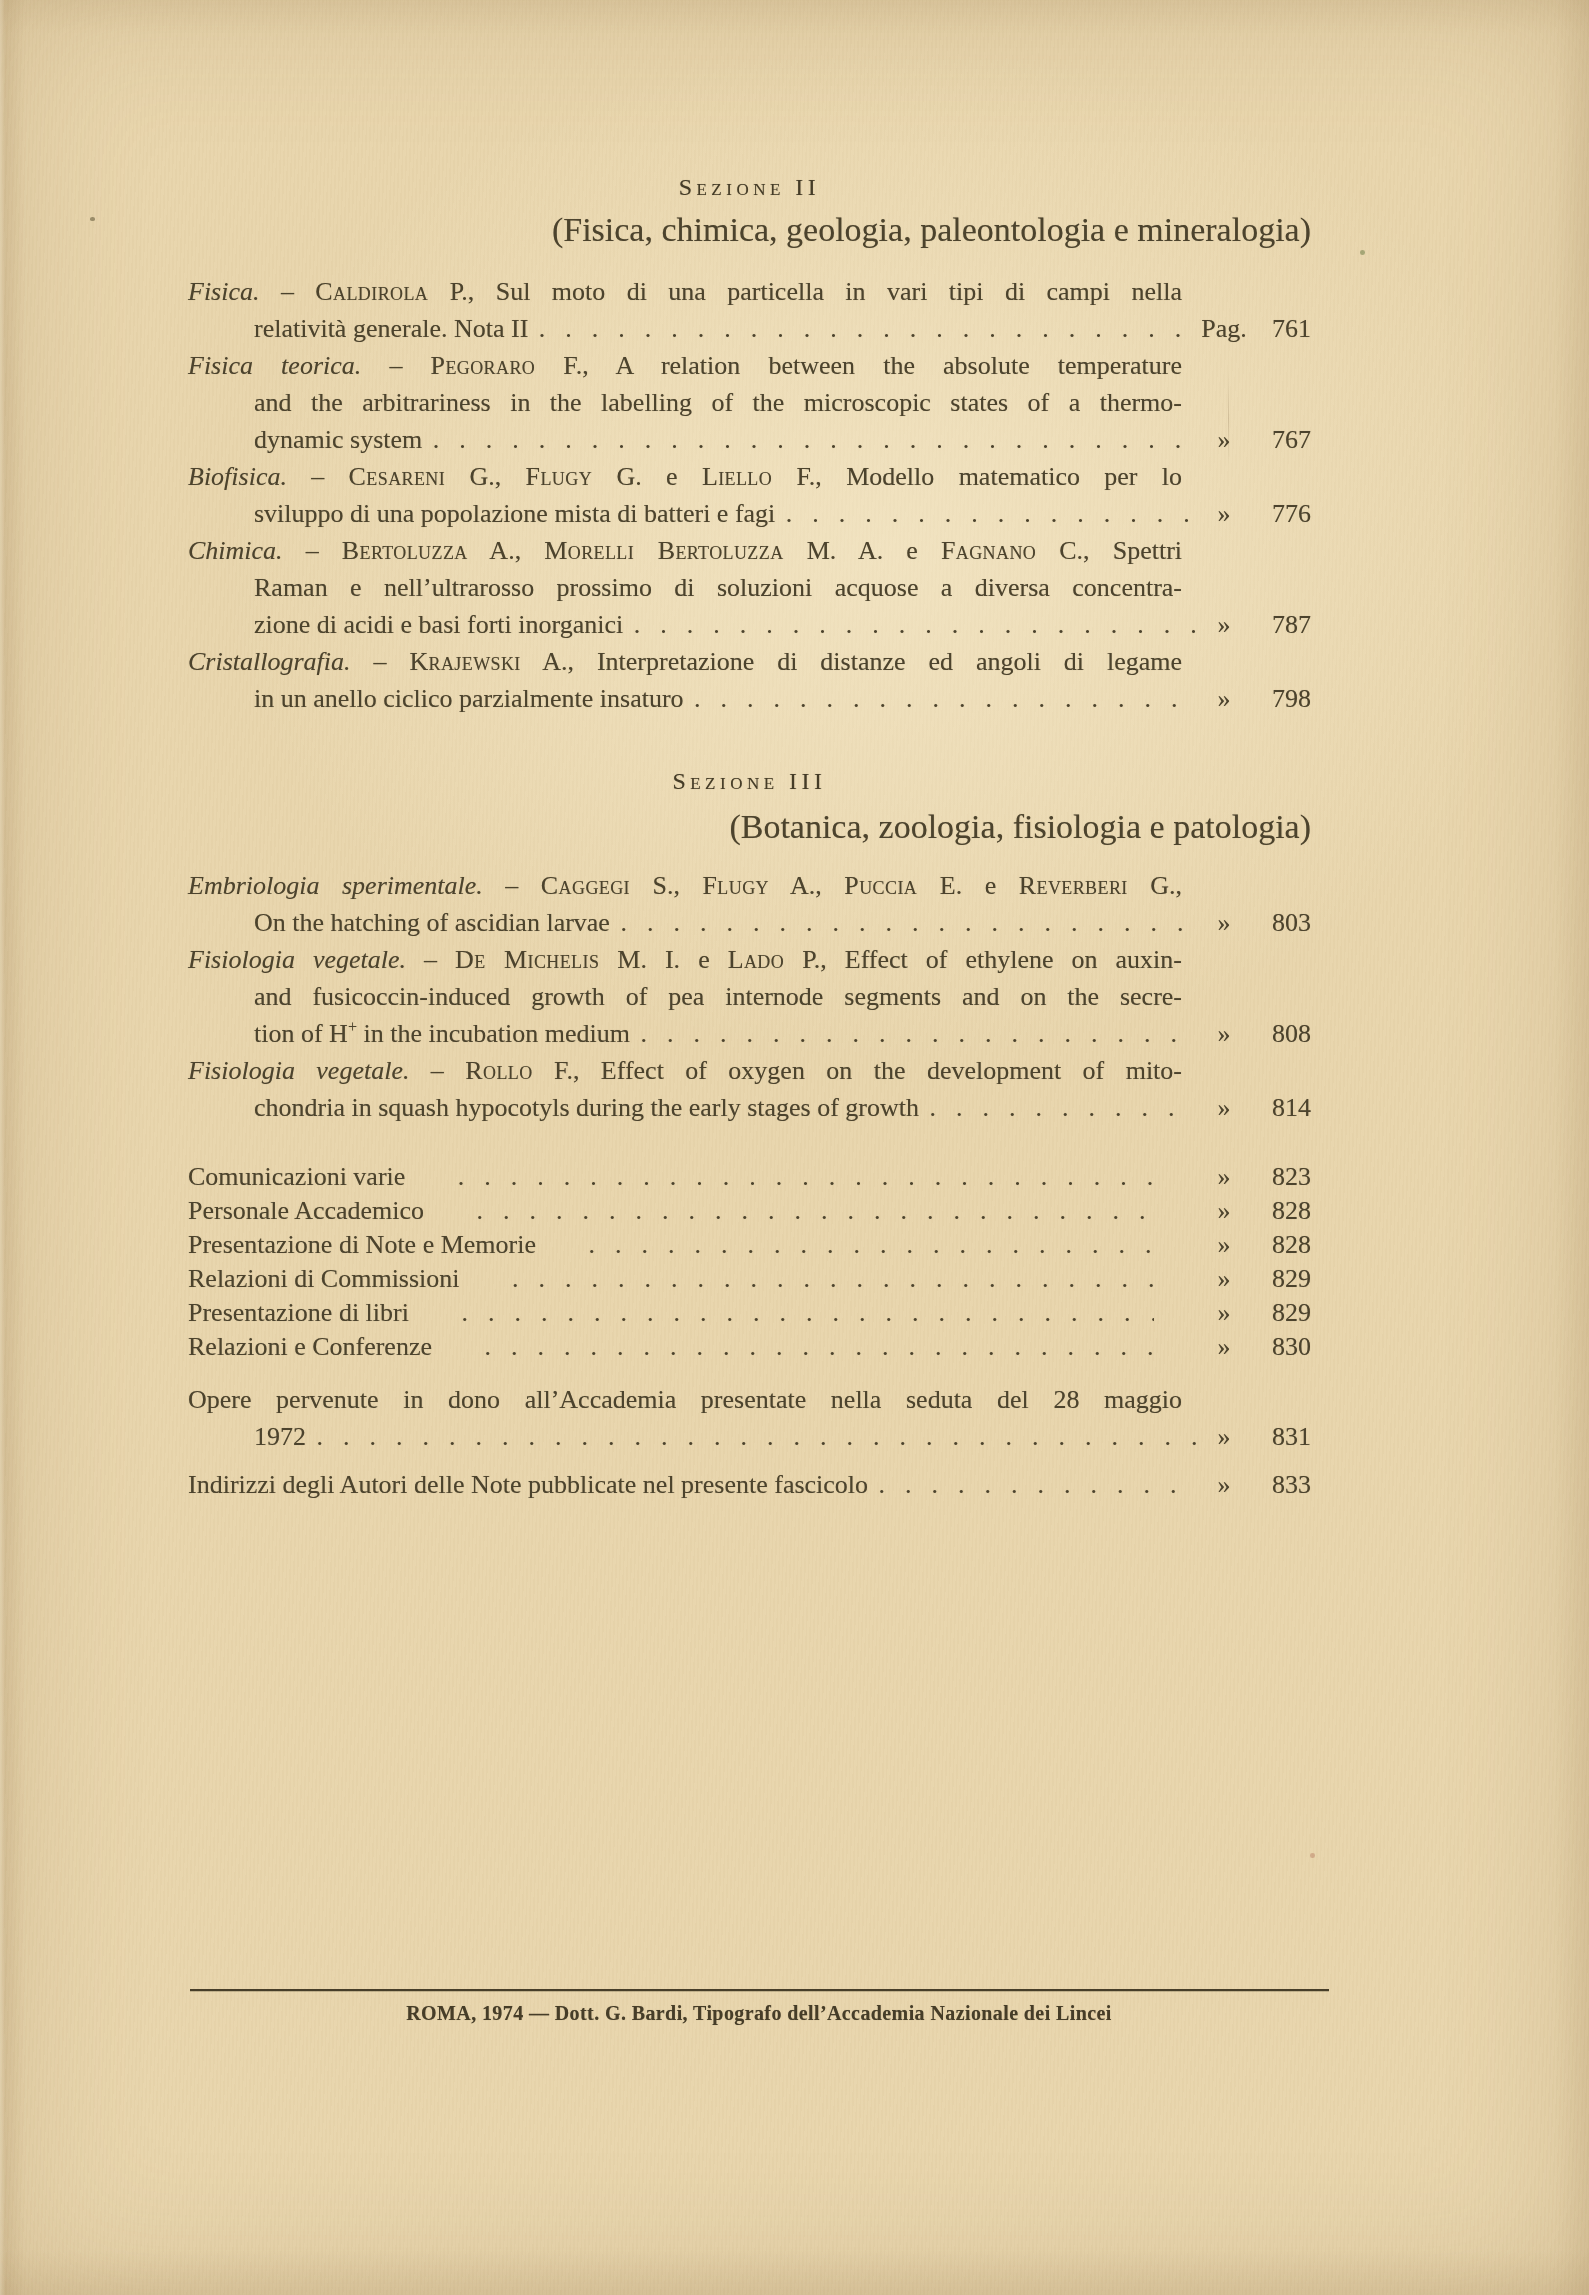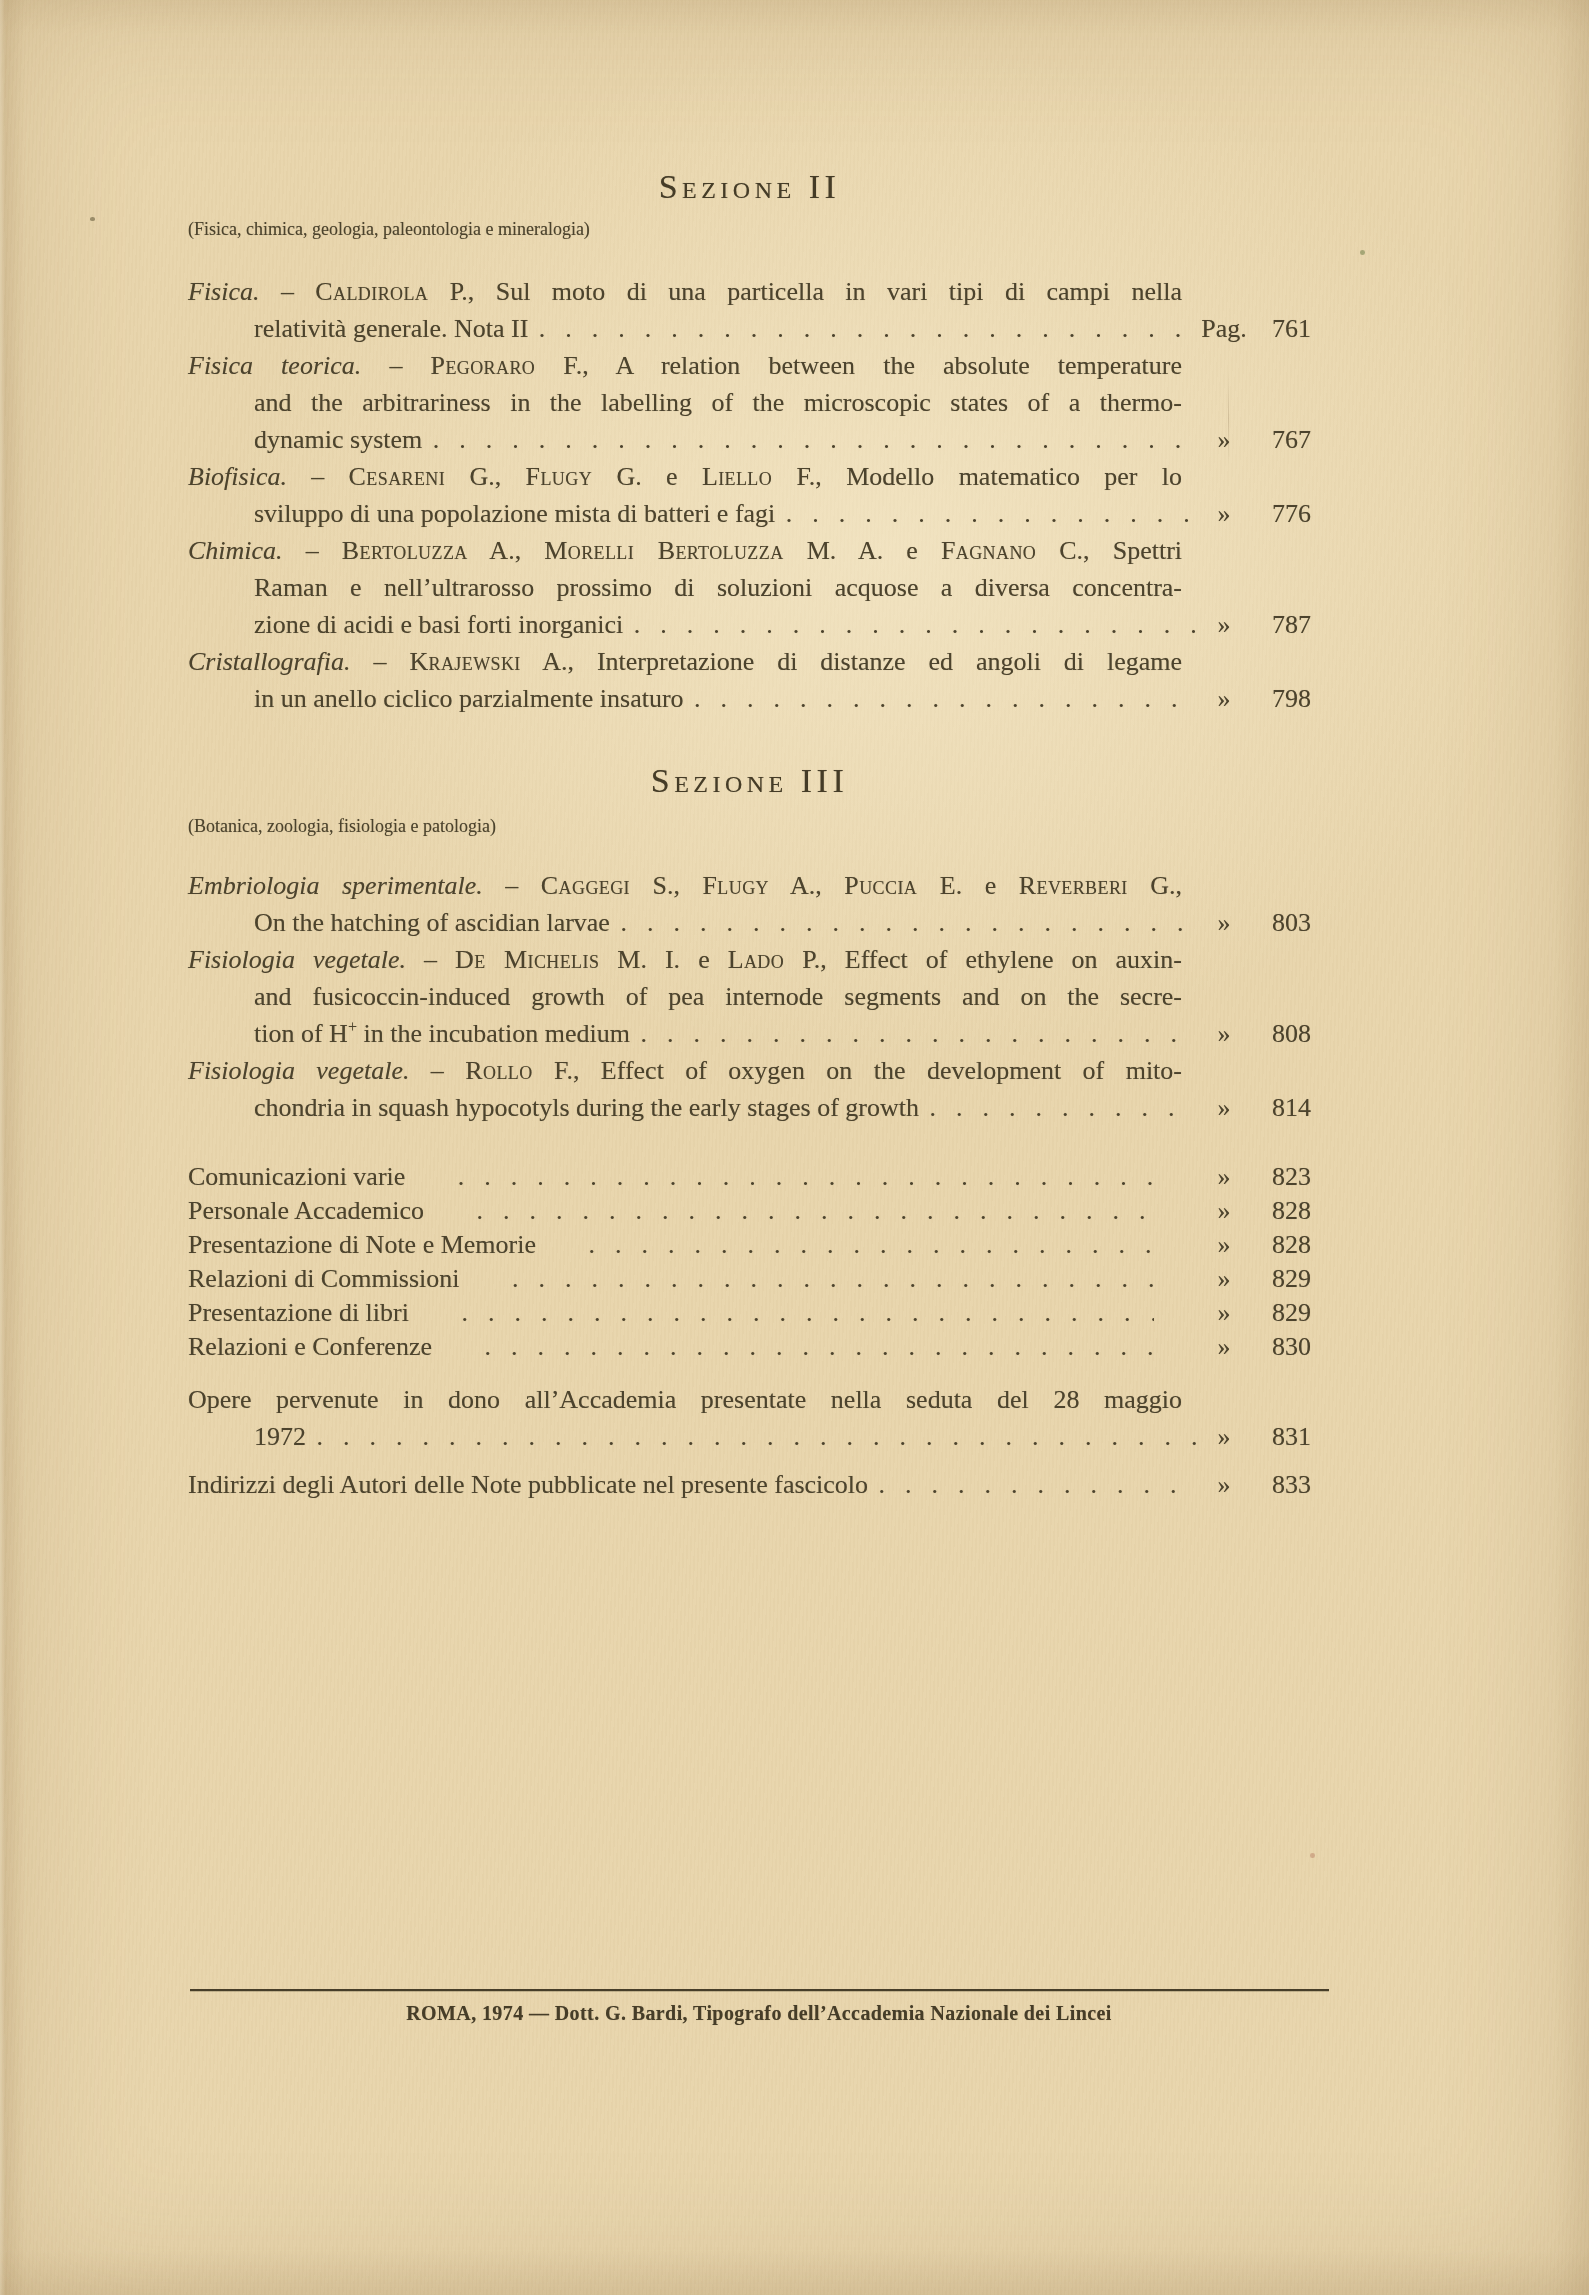--- a/index.html
+++ b/index.html
@@ -26,29 +26,29 @@
   .sheet {
     position: absolute;
     left: 188px; top: 0;
     width: 1123px;
   }
 
   
   .sec-title {
     text-align: center;
     font-variant: small-caps;
-    font-size: 34px;
+    font-size: 24px;
     line-height: 42px;
     letter-spacing: 4.5px;
     color: #453c27;
     text-shadow: 0 0 0.7px rgba(69,60,39,0.45);
   }
   .sec-sub {
-    text-align: left;
-    font-size: 18px;
+    text-align: right;
+    font-size: 34px;
     line-height: 37px;
     text-shadow: 0 0 0.7px rgba(76,67,45,0.4);
   }
 
   
   .line {
     font-size: 26px;
     line-height: 37px;
     text-shadow: 0 0 0.7px rgba(76,67,45,0.4);
   }

